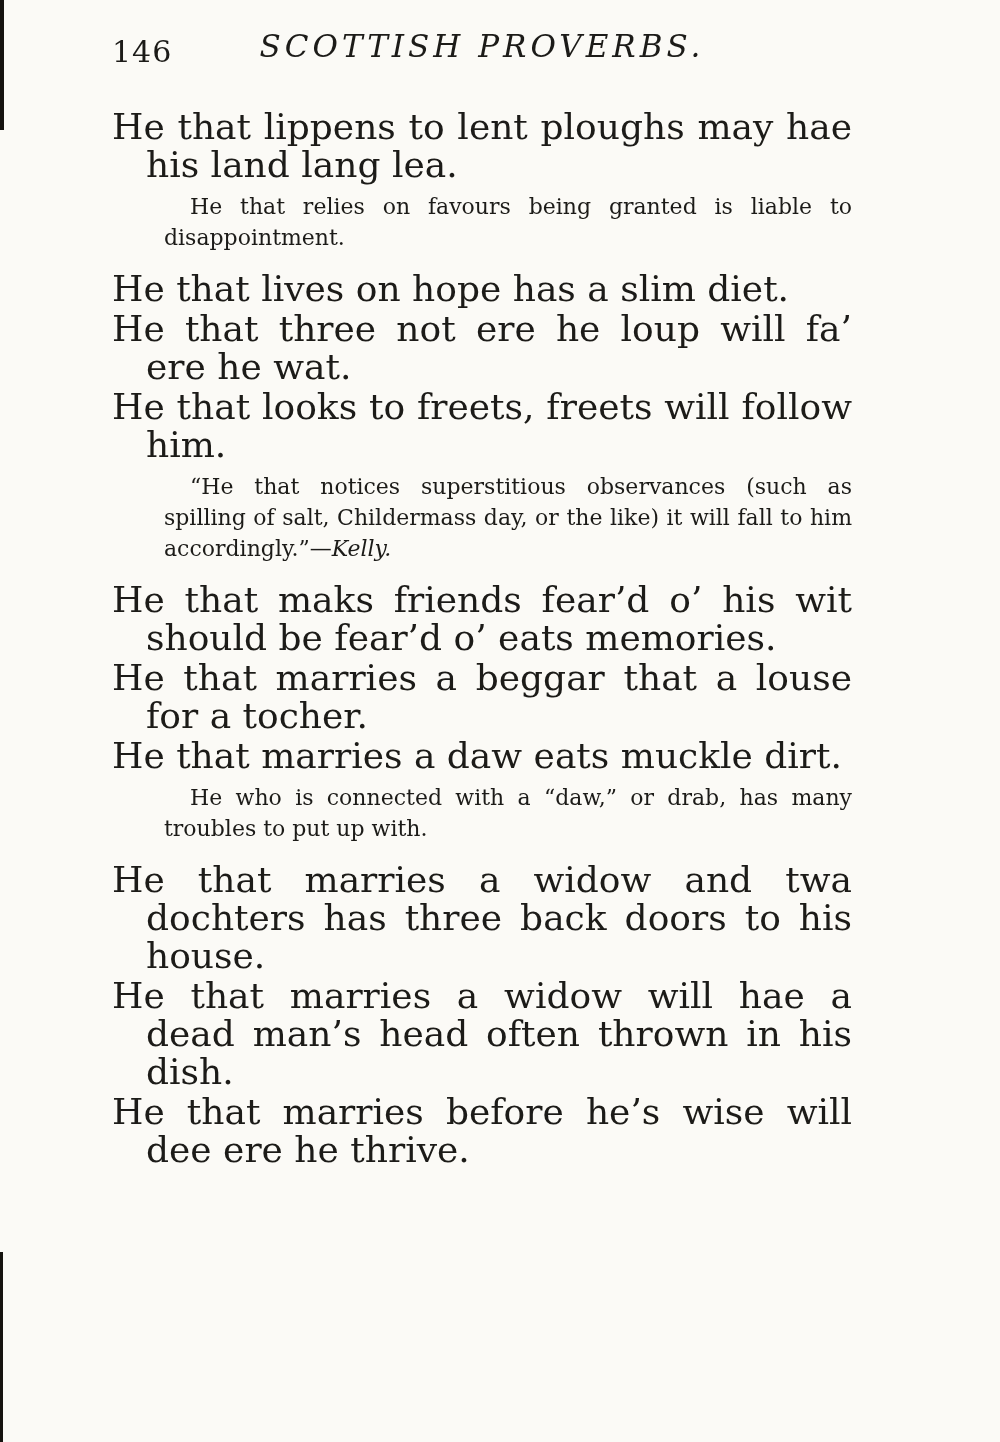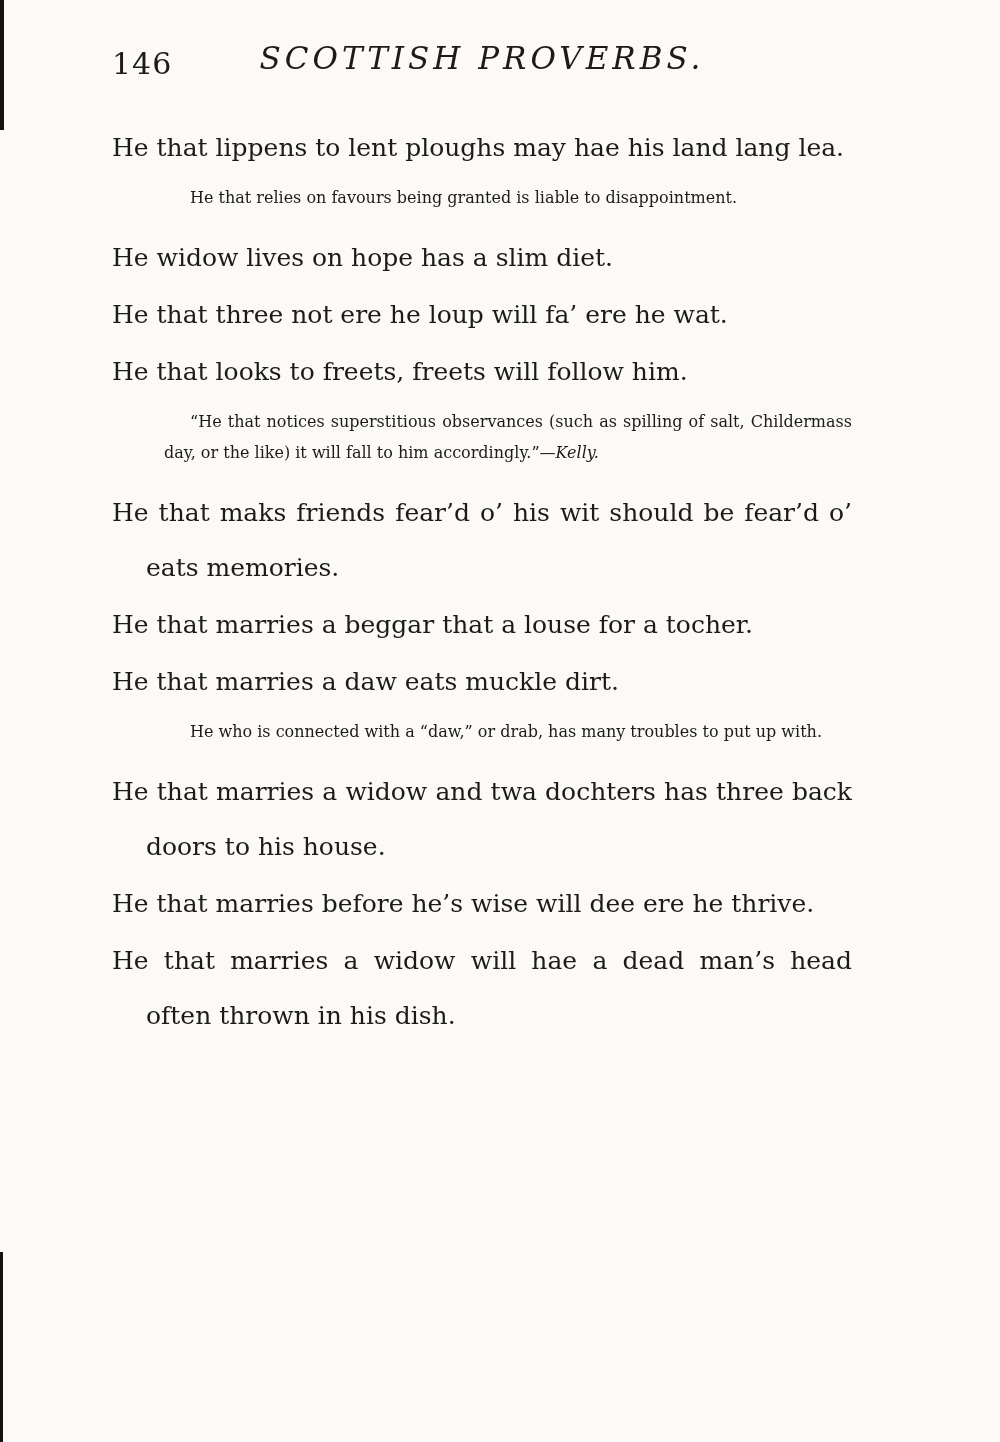--- a/index.html
+++ b/index.html
@@ -12,21 +12,21 @@
   }
   body {
     font-family: "DejaVu Serif", "Liberation Serif", serif;
     color: #1c1b18;
     position: relative;
   }
   .page {
     position: relative;
     width: 740px;
     margin: 0 0 0 112px;
-    padding-top: 40px;
+    padding-top: 28px;
   }
   .header {
     position: relative;
     height: 52px;
     margin-bottom: 28px;
   }
   .page-number {
     position: absolute;
     left: 0;
     top: 6px;
@@ -37,29 +37,29 @@
     text-align: center;
     font-style: italic;
     font-size: 31px;
     letter-spacing: 4px;
     white-space: nowrap;
   }
   .entries p {
     margin: 0;
   }
   .proverb {
-    font-size: 25px;
-    line-height: 55px;
+    font-size: 36px;
+    line-height: 38px;
     text-align: justify;
     padding-left: 34px;
     text-indent: -34px;
     margin: 2px 0 2px 0 !important;
   }
   .note {
-    font-size: 16px;
+    font-size: 22px;
     line-height: 31px;
     text-align: justify;
     margin: 7px 0 17px 52px !important;
     width: 688px;
     text-indent: 26px;
   }
   .note i { }
   .edge-artifact {
     position: absolute;
     background: #15130f;
@@ -74,25 +74,25 @@
 <div class="edge-artifact edge-bottom"></div>
 
 <div class="page">
   <div class="header">
     <span class="page-number">146</span>
     <div class="running-title">SCOTTISH PROVERBS.</div>
   </div>
   <div class="entries">
       <p class="proverb">He that lippens to lent ploughs may hae his land lang lea.</p>
       <p class="note">He that relies on favours being granted is liable to disappointment.</p>
-      <p class="proverb">He widow lives on hope has a slim diet.</p>
+      <p class="proverb">He that lives on hope has a slim diet.</p>
       <p class="proverb">He that three not ere he loup will fa’ ere he wat.</p>
       <p class="proverb">He that looks to freets, freets will follow him.</p>
       <p class="note">“He that notices superstitious observances (such as spilling of salt, Childermass day, or the like) it will fall to him accordingly.”—<i>Kelly.</i></p>
       <p class="proverb">He that maks friends fear’d o’ his wit should be fear’d o’ eats memories.</p>
       <p class="proverb">He that marries a beggar that a louse for a tocher.</p>
       <p class="proverb">He that marries a daw eats muckle dirt.</p>
       <p class="note">He who is connected with a “daw,” or drab, has many troubles to put up with.</p>
       <p class="proverb">He that marries a widow and twa dochters has three back doors to his house.</p>
+      <p class="proverb">He that marries a widow will hae a dead man’s head often thrown in his dish.</p>
       <p class="proverb">He that marries before he’s wise will dee ere he thrive.</p>
-      <p class="proverb">He that marries a widow will hae a dead man’s head often thrown in his dish.</p>
     </div>
 </div>
 
 </body></html>

